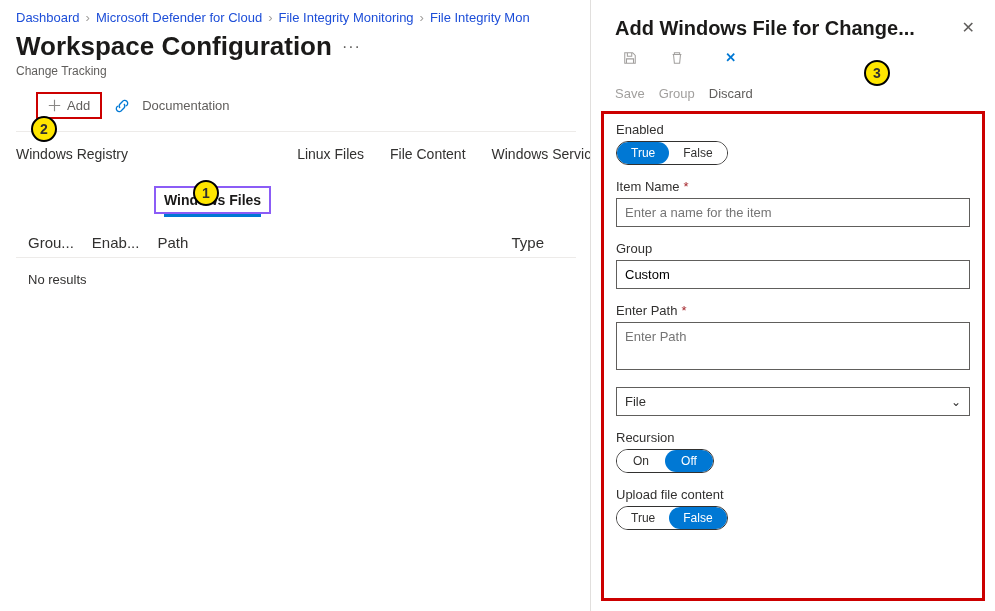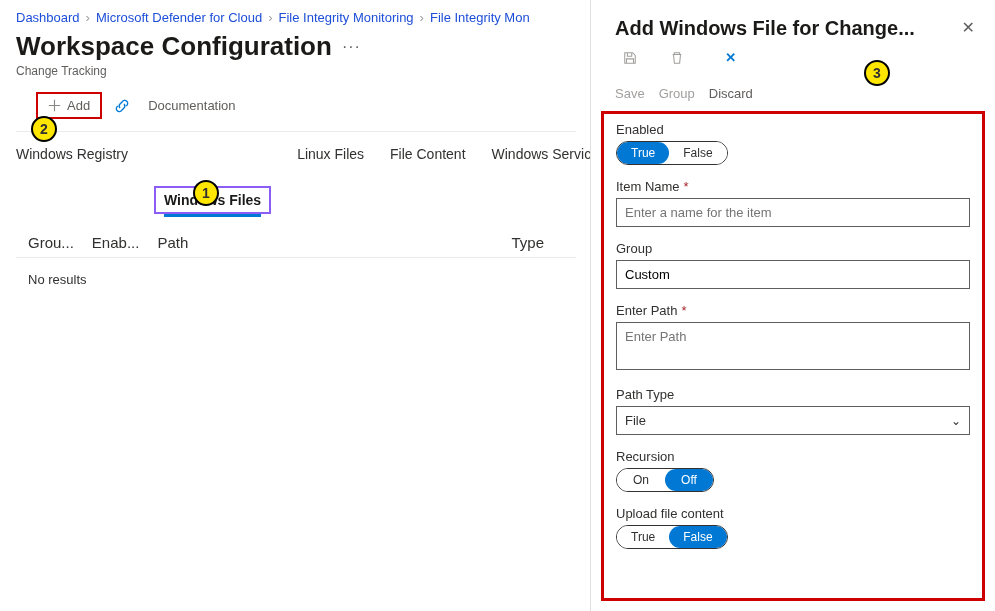--- a/index.html
+++ b/index.html
@@ -20,21 +20,21 @@
   .title-row { display: flex; align-items: center; gap: 10px; margin-top: 6px; }
   .title { font-size: 26px; font-weight: 600; color: #1b1a19; }
   .more-dots { color: #605e5c; font-size: 16px; letter-spacing: 1px; cursor: pointer; }
   .subtitle { font-size: 12px; color: #605e5c; margin-top: 2px; }
   .toolbar { margin-top: 14px; display: flex; align-items: center; gap: 12px; margin-left: 20px; }
   .add-btn {
     display: inline-flex; align-items: center; gap: 6px;
     border: 2px solid #c00; background: #fff; padding: 4px 10px;
     color: #605e5c; font-size: 13px; cursor: pointer;
   }
-  .doc-link { display: inline-flex; align-items: center; gap: 18px; color: #605e5c; cursor: pointer; }
+  .doc-link { display: inline-flex; align-items: center; gap: 12px; color: #605e5c; cursor: pointer; }
   .doc-link svg { color: #0078d4; }
   .toolbar-sep { height: 1px; background: #edebe9; margin-top: 12px; width: 560px; }
   .tabs { display: flex; gap: 26px; margin-top: 14px; font-size: 14px; color: #323130; }
   .tab { padding-bottom: 6px; cursor: pointer; }
   .tab.active { color: #1b1a19; border-bottom: 3px solid #0078d4; font-weight: 600; }
   .tab-highlight { border: 2px solid #8b5cf6; padding: 4px 8px; display: inline-block; margin-top: 40px; }
   .table-head { margin-top: 20px; display: flex; gap: 18px; font-size: 15px; color: #323130; padding: 0 12px; }
   .table-head .col { white-space: nowrap; }
   .table-head-sep { height: 1px; background: #edebe9; margin-top: 6px; width: 560px; }
   .no-results { padding: 14px 12px; color: #323130; }
@@ -198,21 +198,20 @@
     </div>
 
     <div class="fld">
       <div class="fld-label">
         <span>Enter Path</span><span class="req">*</span>
       </div>
       <textarea class="inp-multi" placeholder="Enter Path" style=""></textarea>
     </div>
 
     <div class="fld">
-      <div class="fld-label">Path Type</div>
       <div class="select">
         <span>File</span>
         <span class="chev">⌄</span>
       </div>
     </div>
 
     <div class="fld">
       <div class="fld-label">Recursion</div>
       <div class="toggle right-active">
         <span class="seg">On</span>

